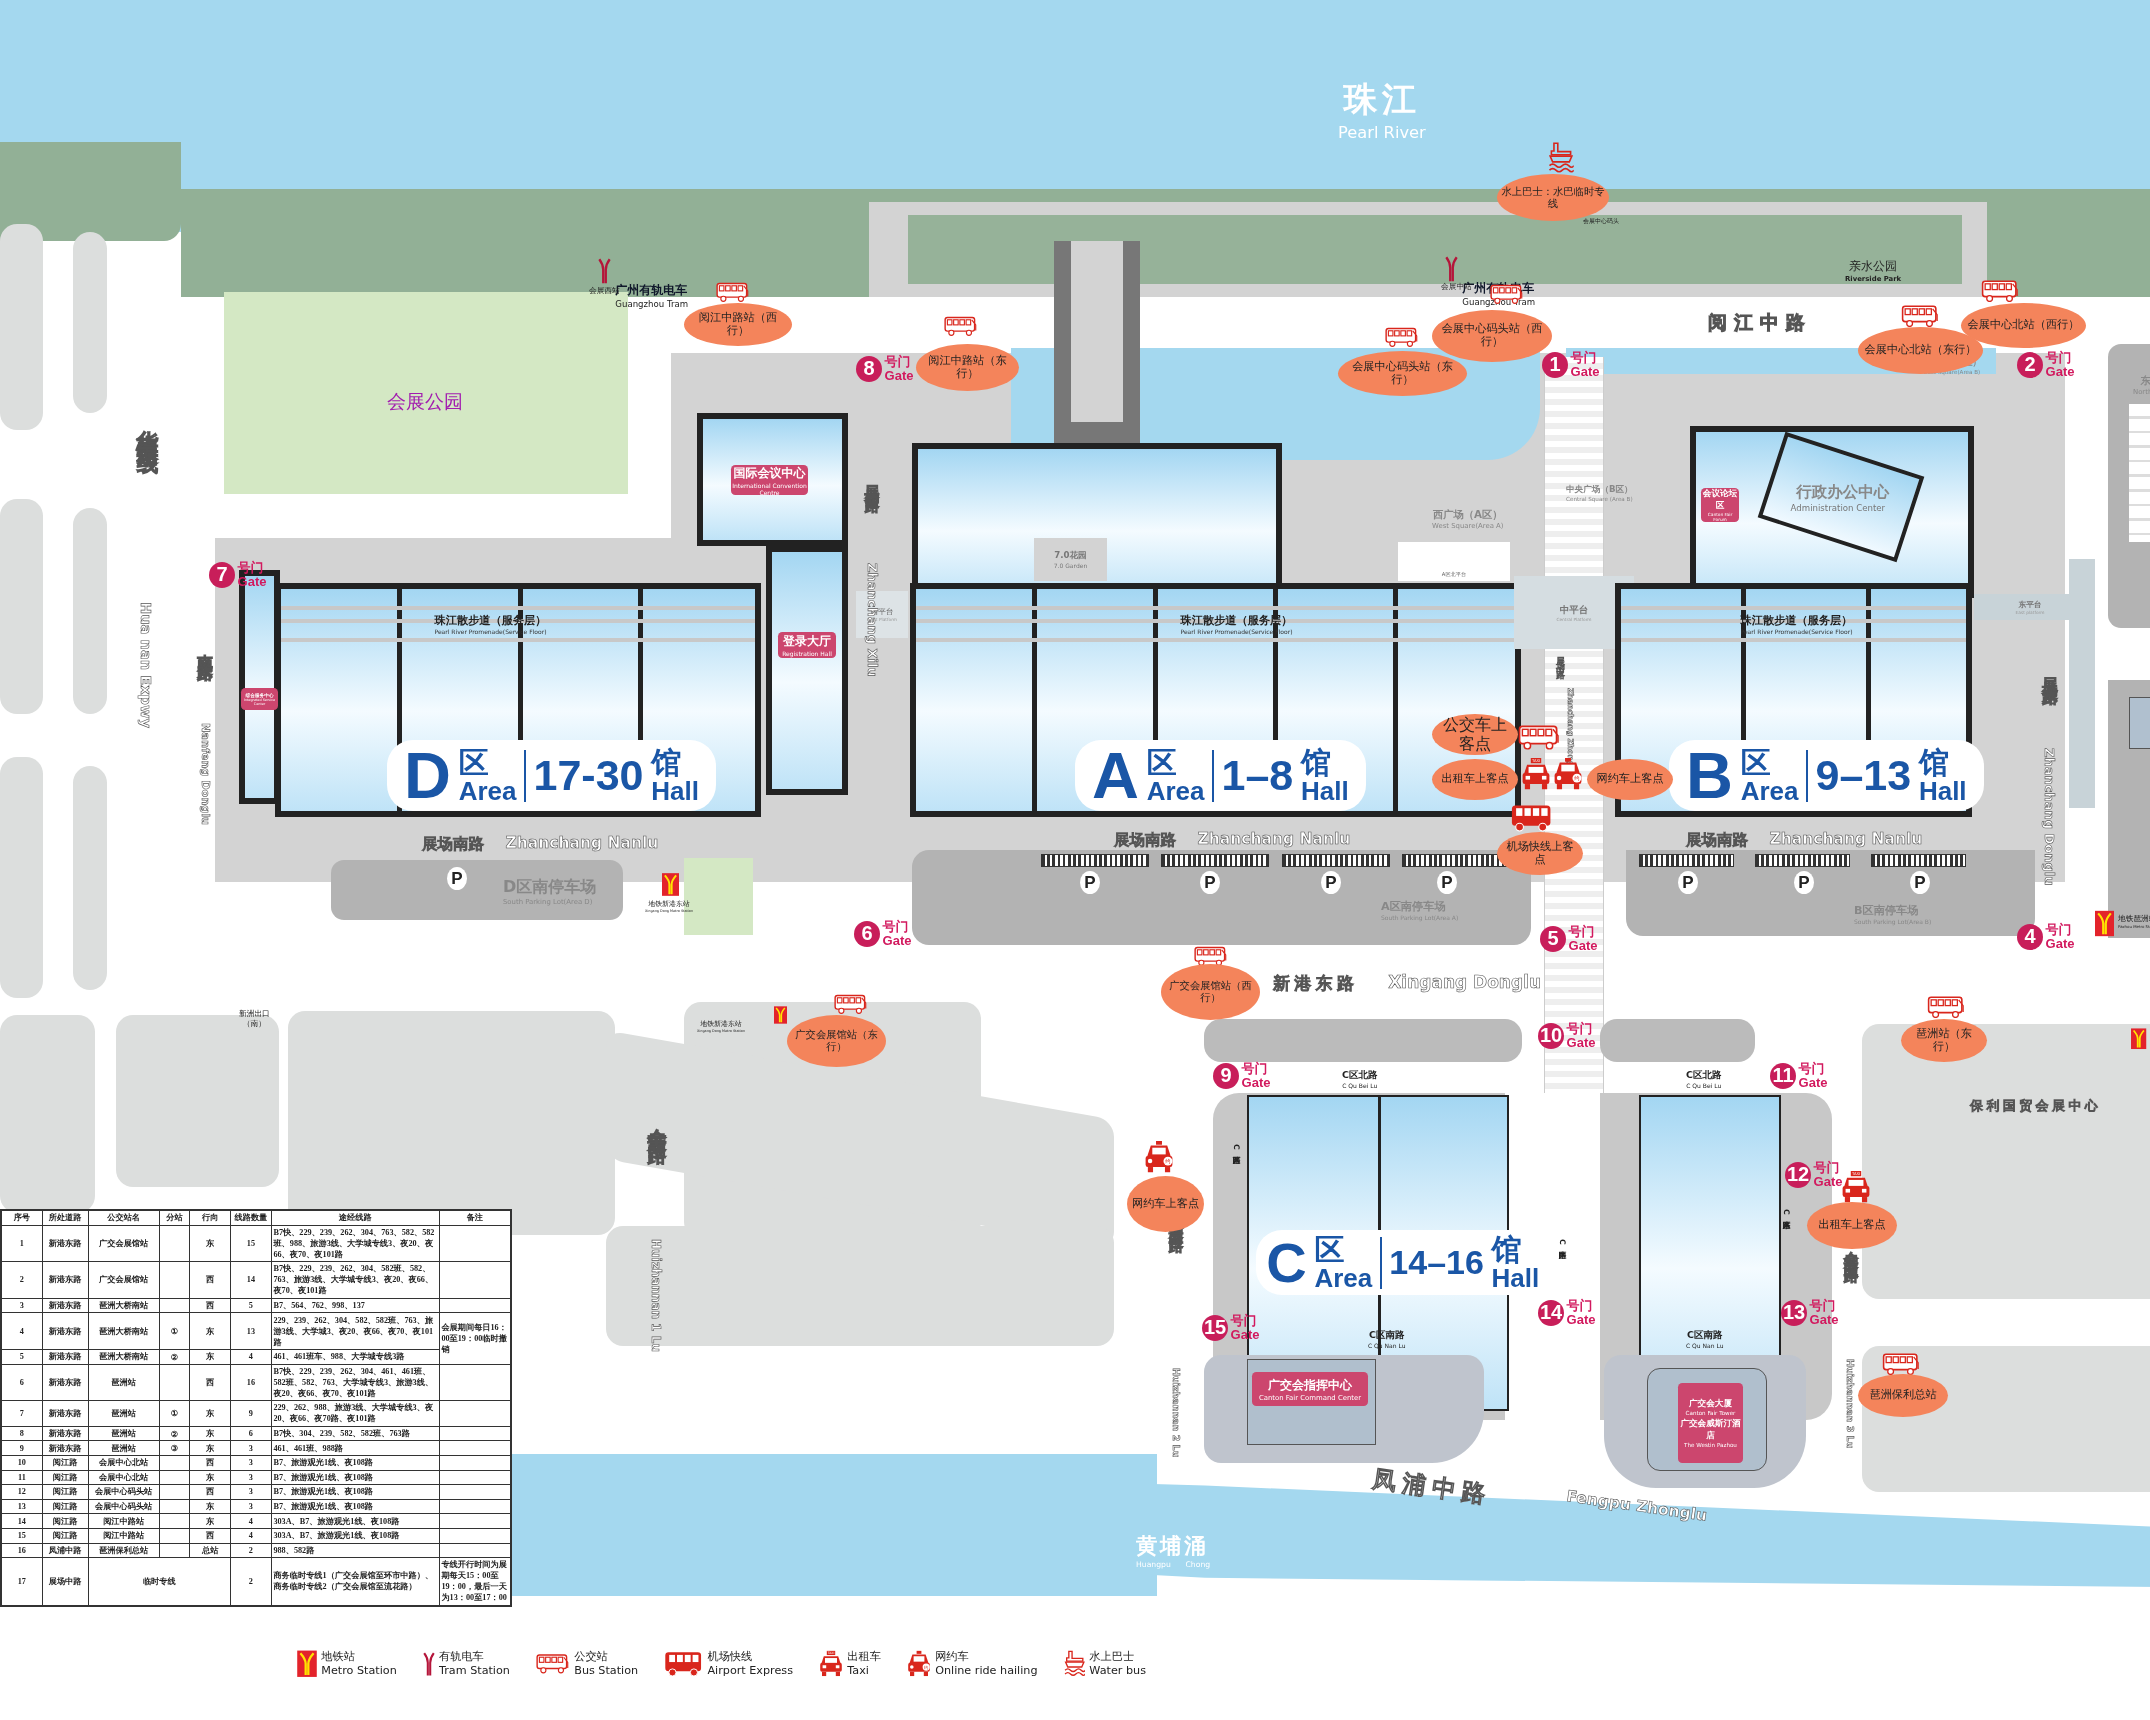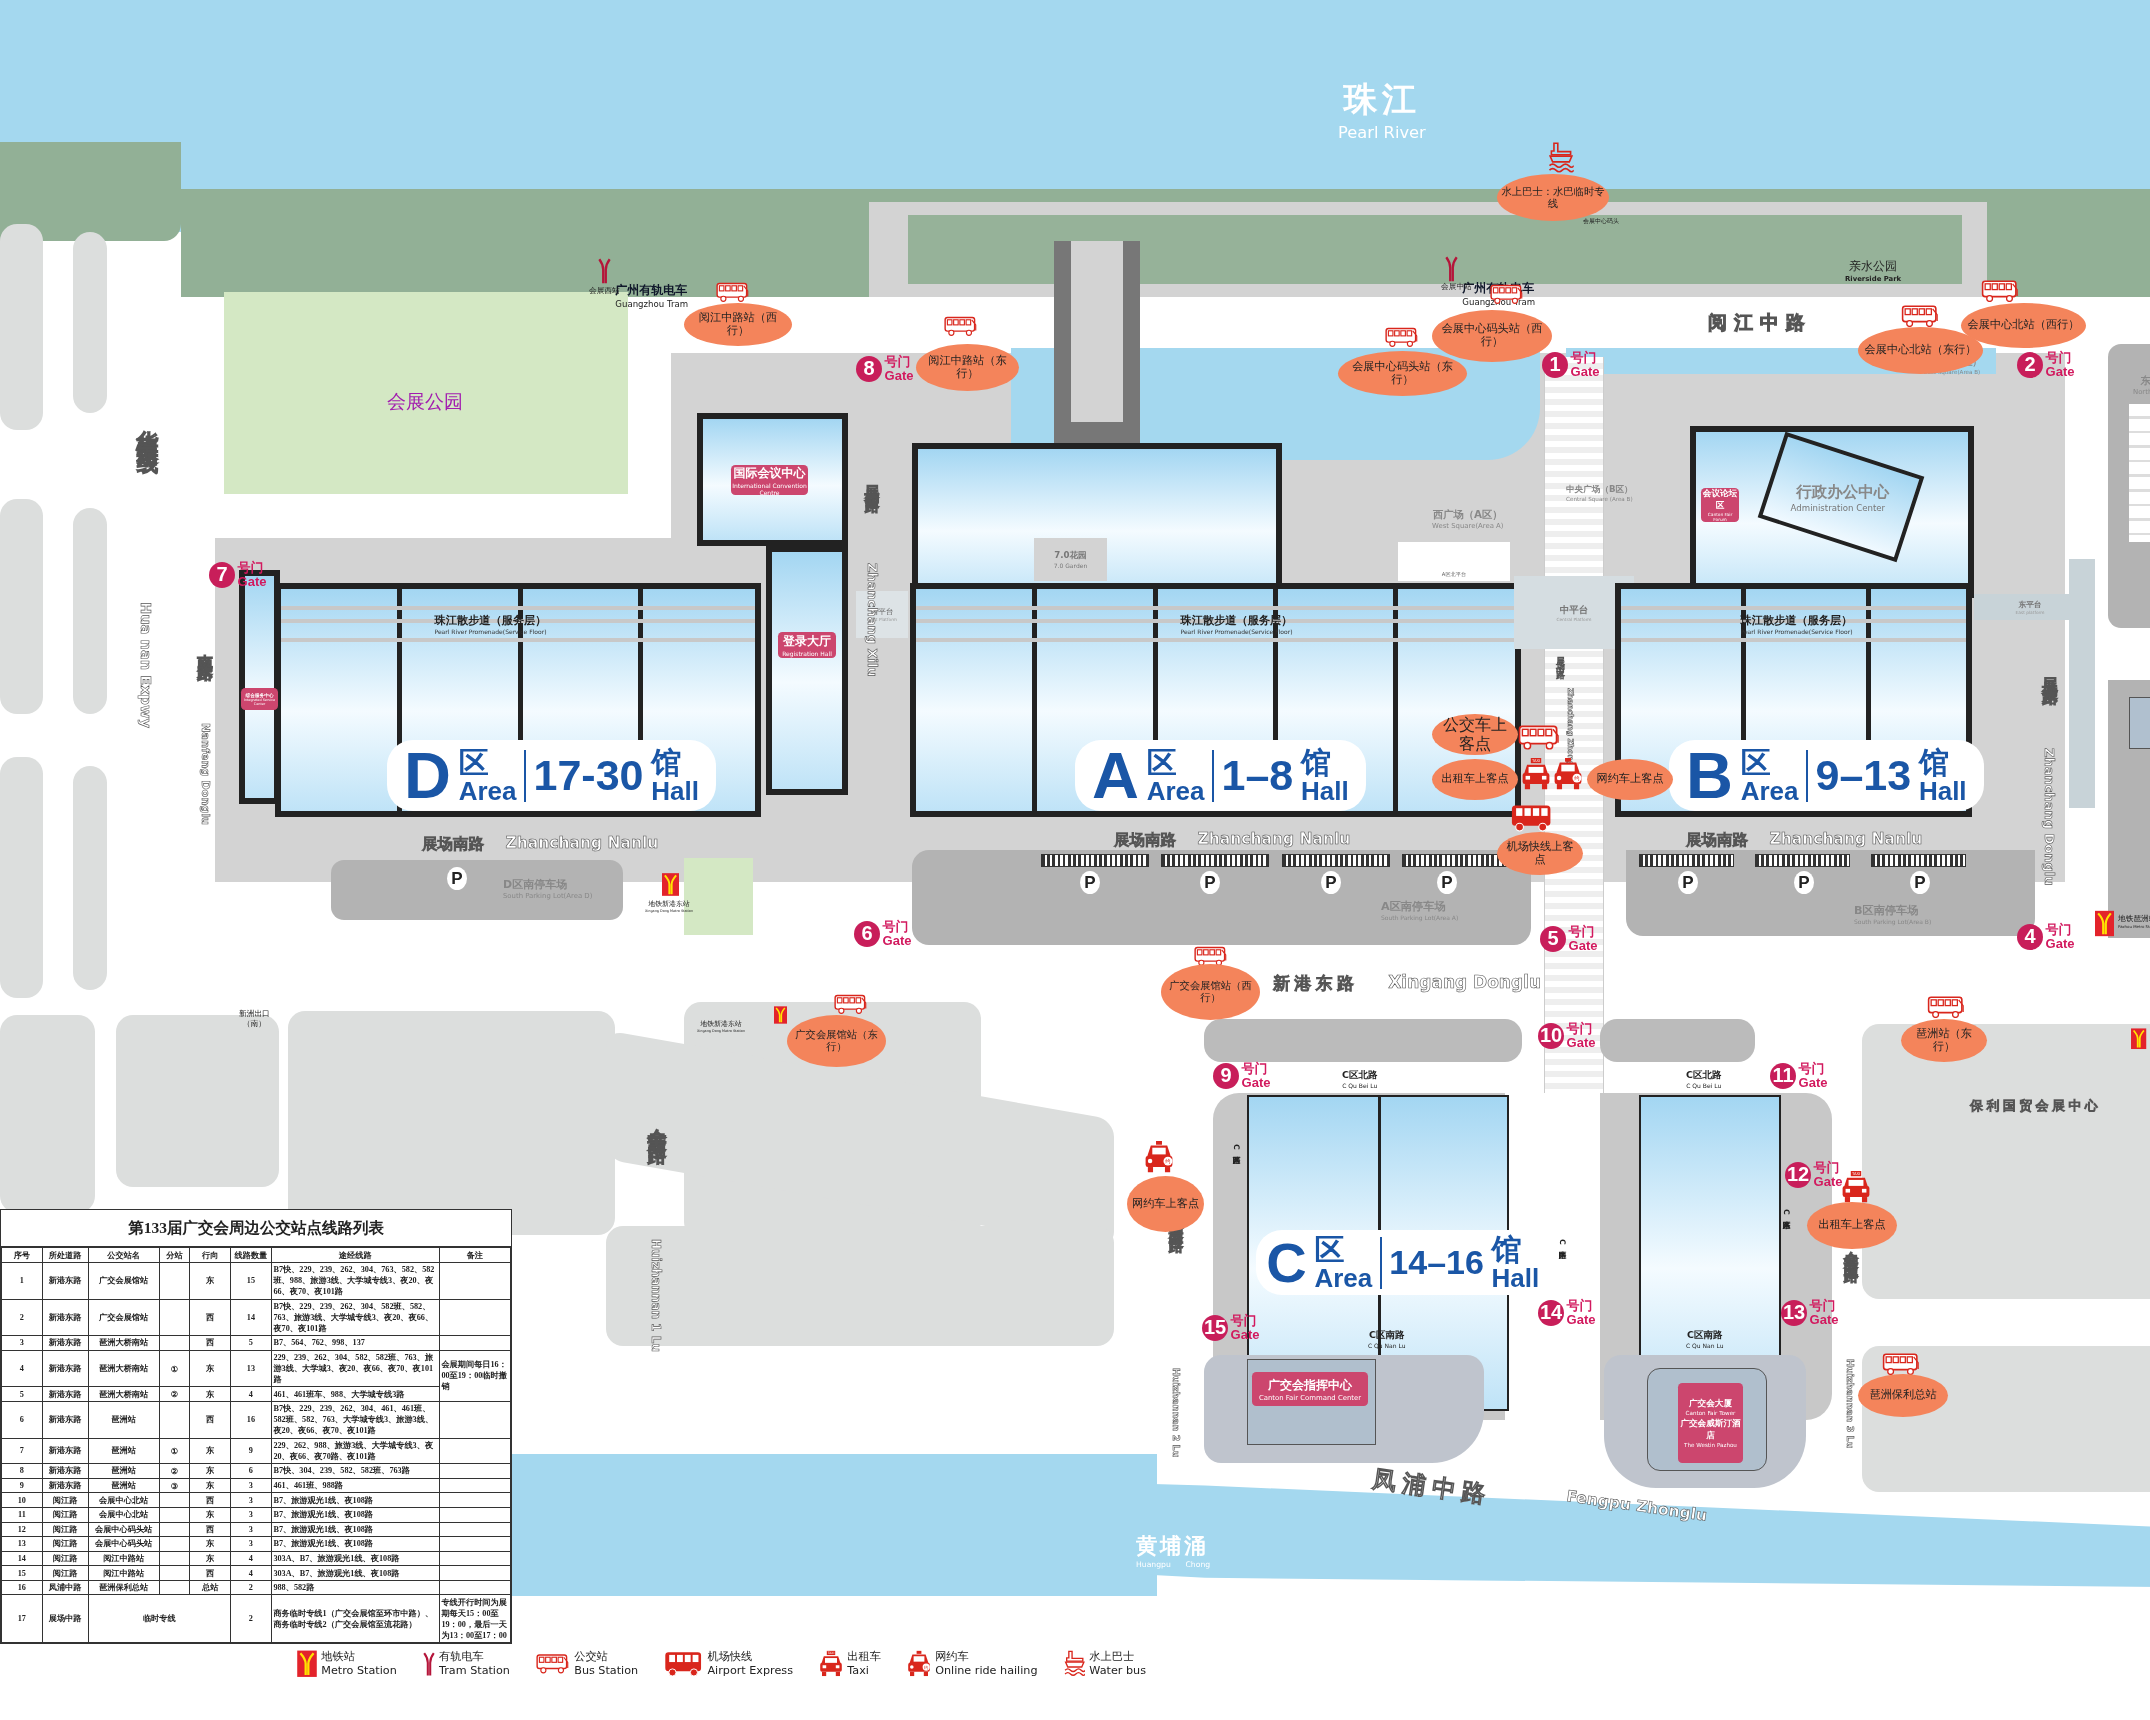--- a/index.html
+++ b/index.html
@@ -291,21 +291,21 @@
   <div style="font-size:10.3px;color:#888;font-weight:bold;">东北停车场（B区）</div>
   <div style="font-size:6.9px;color:#888;">North-east Parking Lot(Area B)</div>
 </div>
 
 <div class="abs darkblock" style="left:2108px;top:680px;width:189px;height:258px;border-radius:0 0 13px 0;"></div>
 <div class="abs" style="left:2129px;top:697px;width:77px;height:52px;background:#b0c0cf;border:0.9px solid #555;"></div>
 
 <div class="abs darkblock" style="left:331px;top:860px;width:292px;height:60px;border-radius:13px;"></div>
 <div class="parking-p" style="left:447px;top:867px;">P</div>
 <div class="abs" style="left:503px;top:877px;text-align:left;">
-  <div style="font-size:11px;color:#888;font-weight:bold;">D区南停车场</div>
+  <div style="font-size:16px;color:#888;font-weight:bold;">D区南停车场</div>
   <div style="font-size:6.9px;color:#888;">South Parking Lot(Area D)</div>
 </div>
 <div class="abs lightgreen" style="left:684px;top:858px;width:69px;height:77px;"></div>
 
 <div class="abs darkblock" style="left:912px;top:850px;width:619px;height:95px;border-radius:17px;"></div>
 <div class="stripes" style="left:1041px;top:854px;width:108px;height:13px;"></div>
 <div class="stripes" style="left:1161px;top:854px;width:108px;height:13px;"></div>
 <div class="stripes" style="left:1282px;top:854px;width:108px;height:13px;"></div>
 <div class="stripes" style="left:1402px;top:854px;width:108px;height:13px;"></div>
 <div class="parking-p" style="left:1080px;top:871px;">P</div>
@@ -680,21 +680,20 @@
   </div>
 <div class="gate" style="left:1202px;top:1314px;">
     <span class="num">15</span>
     <span class="txt">
       <span>号门</span>
       <span>Gate</span>
     </span>
   </div>
 
 <div class="bus-table">
-  <div class="title">第133届广交会周边公交站点线路列表</div>
   <table>
     <thead>
       <tr>
         <th style="width:8%">序号</th>
         <th style="width:9%">所处道路</th>
         <th style="width:14%">公交站名</th>
         <th style="width:6%">分站</th>
         <th style="width:8%">行向</th>
         <th style="width:8%">线路数量</th>
         <th style="width:33%">途经线路</th>

